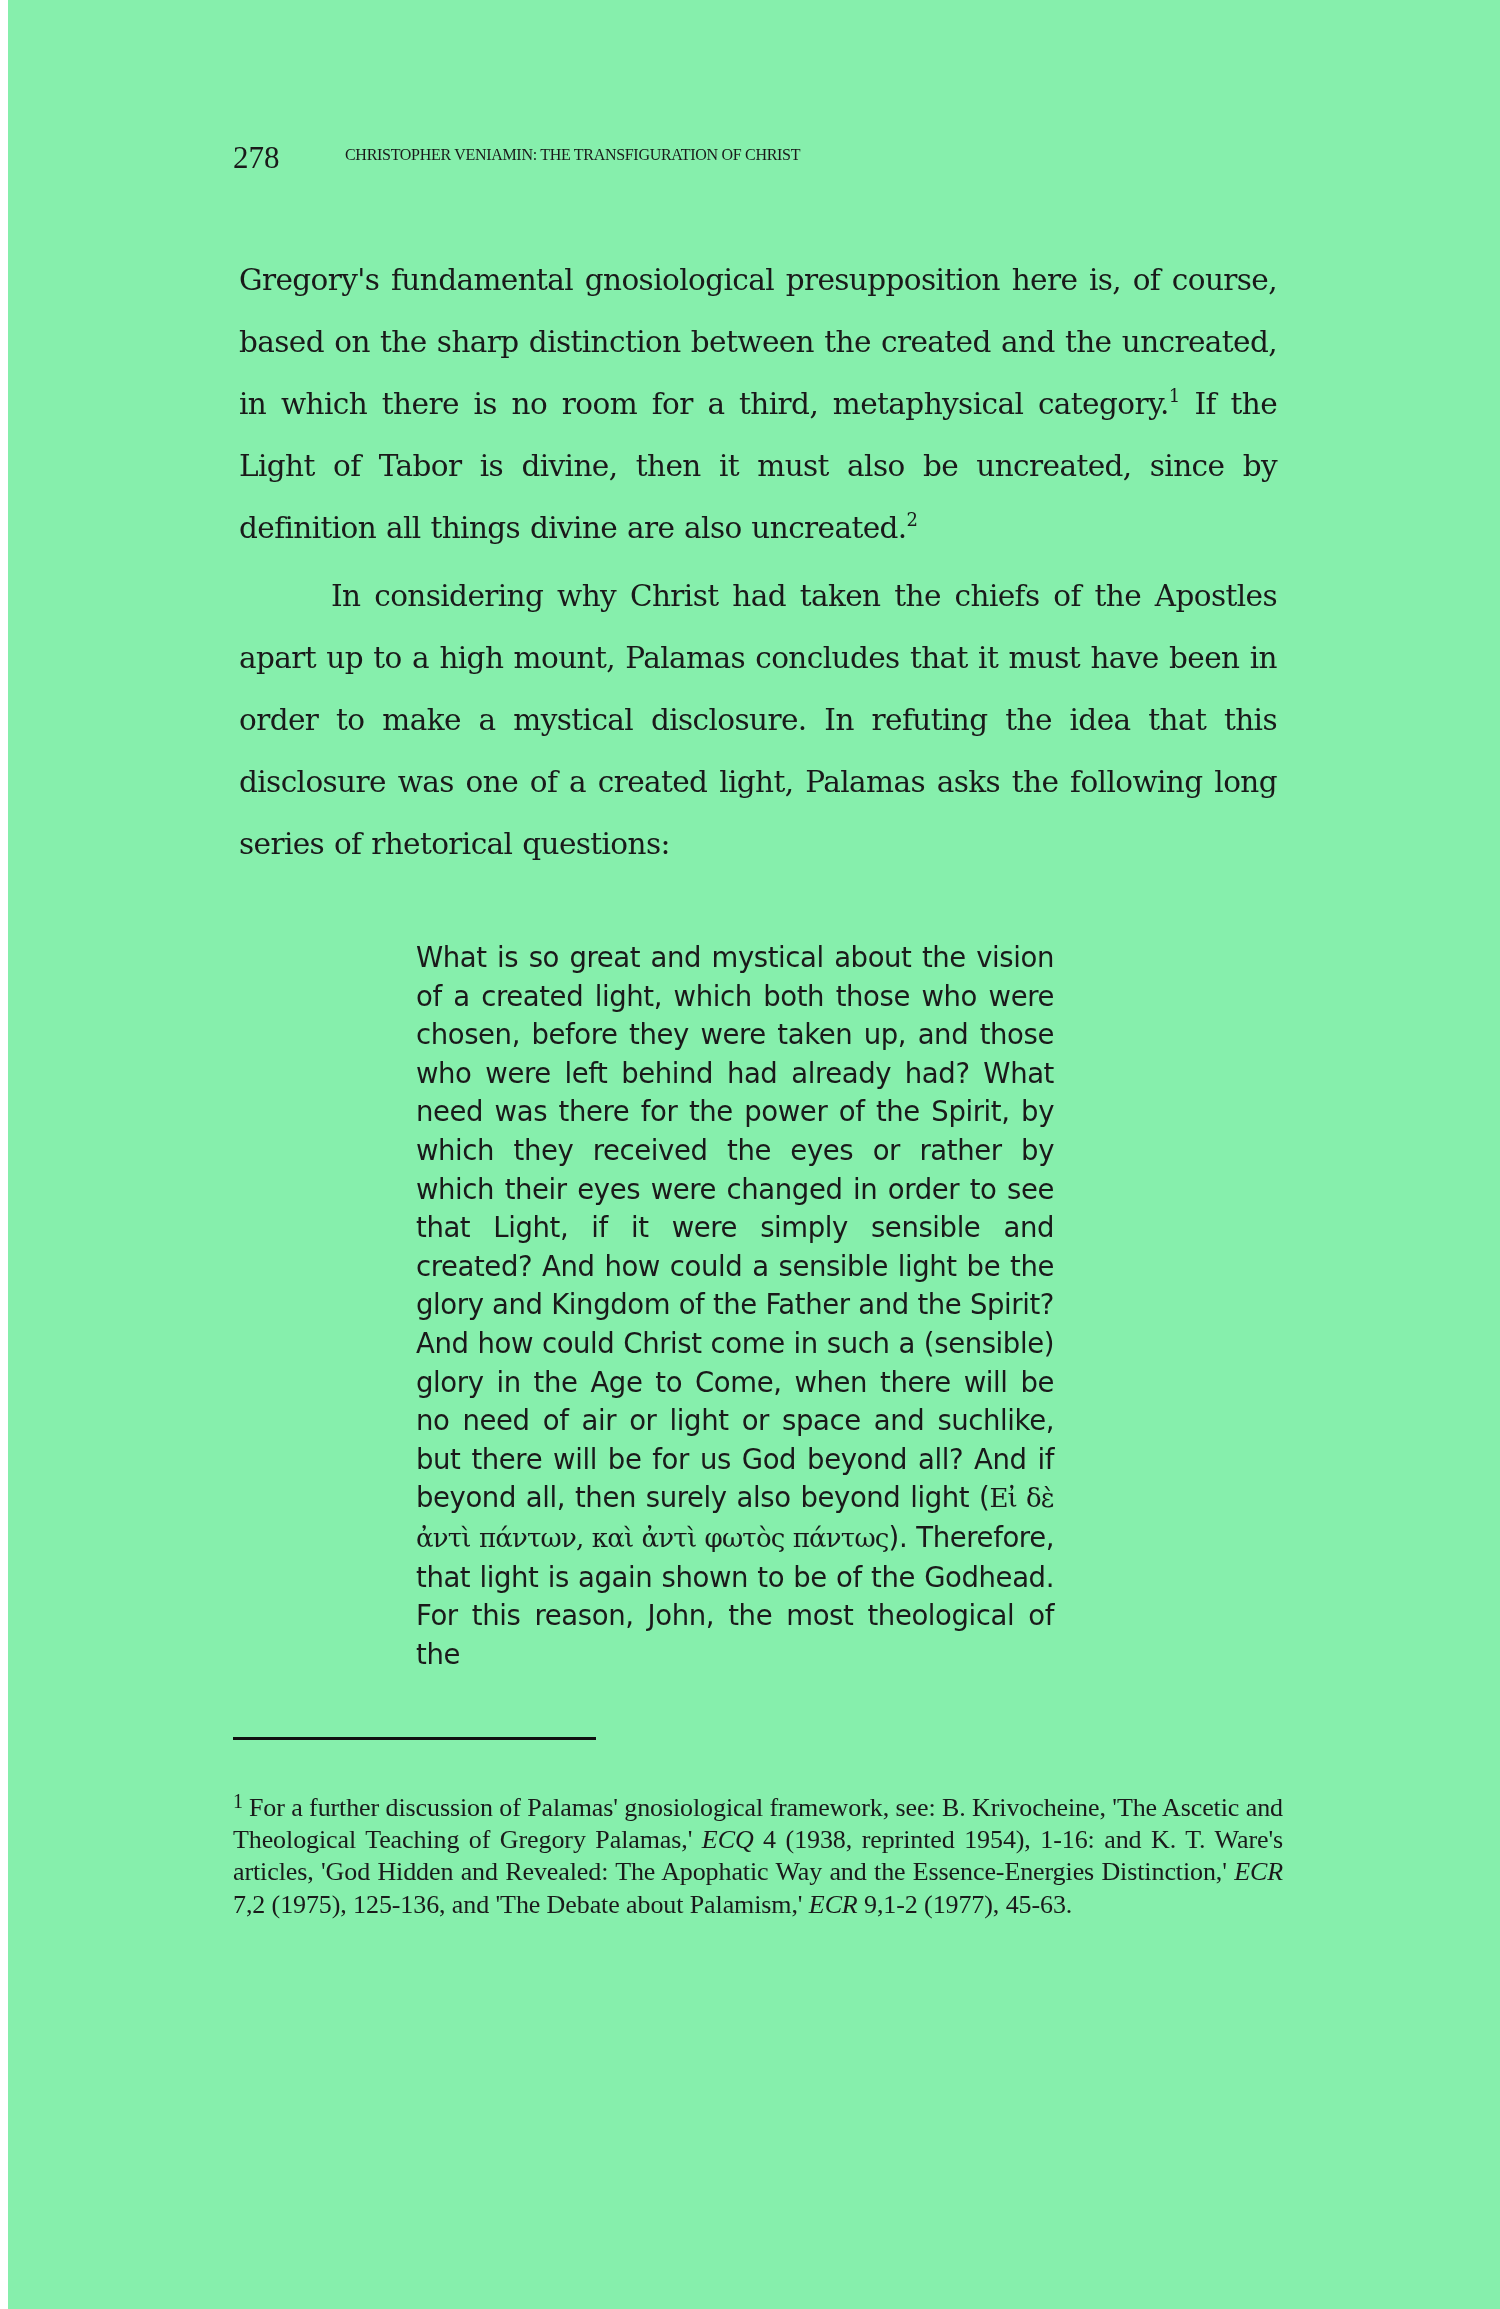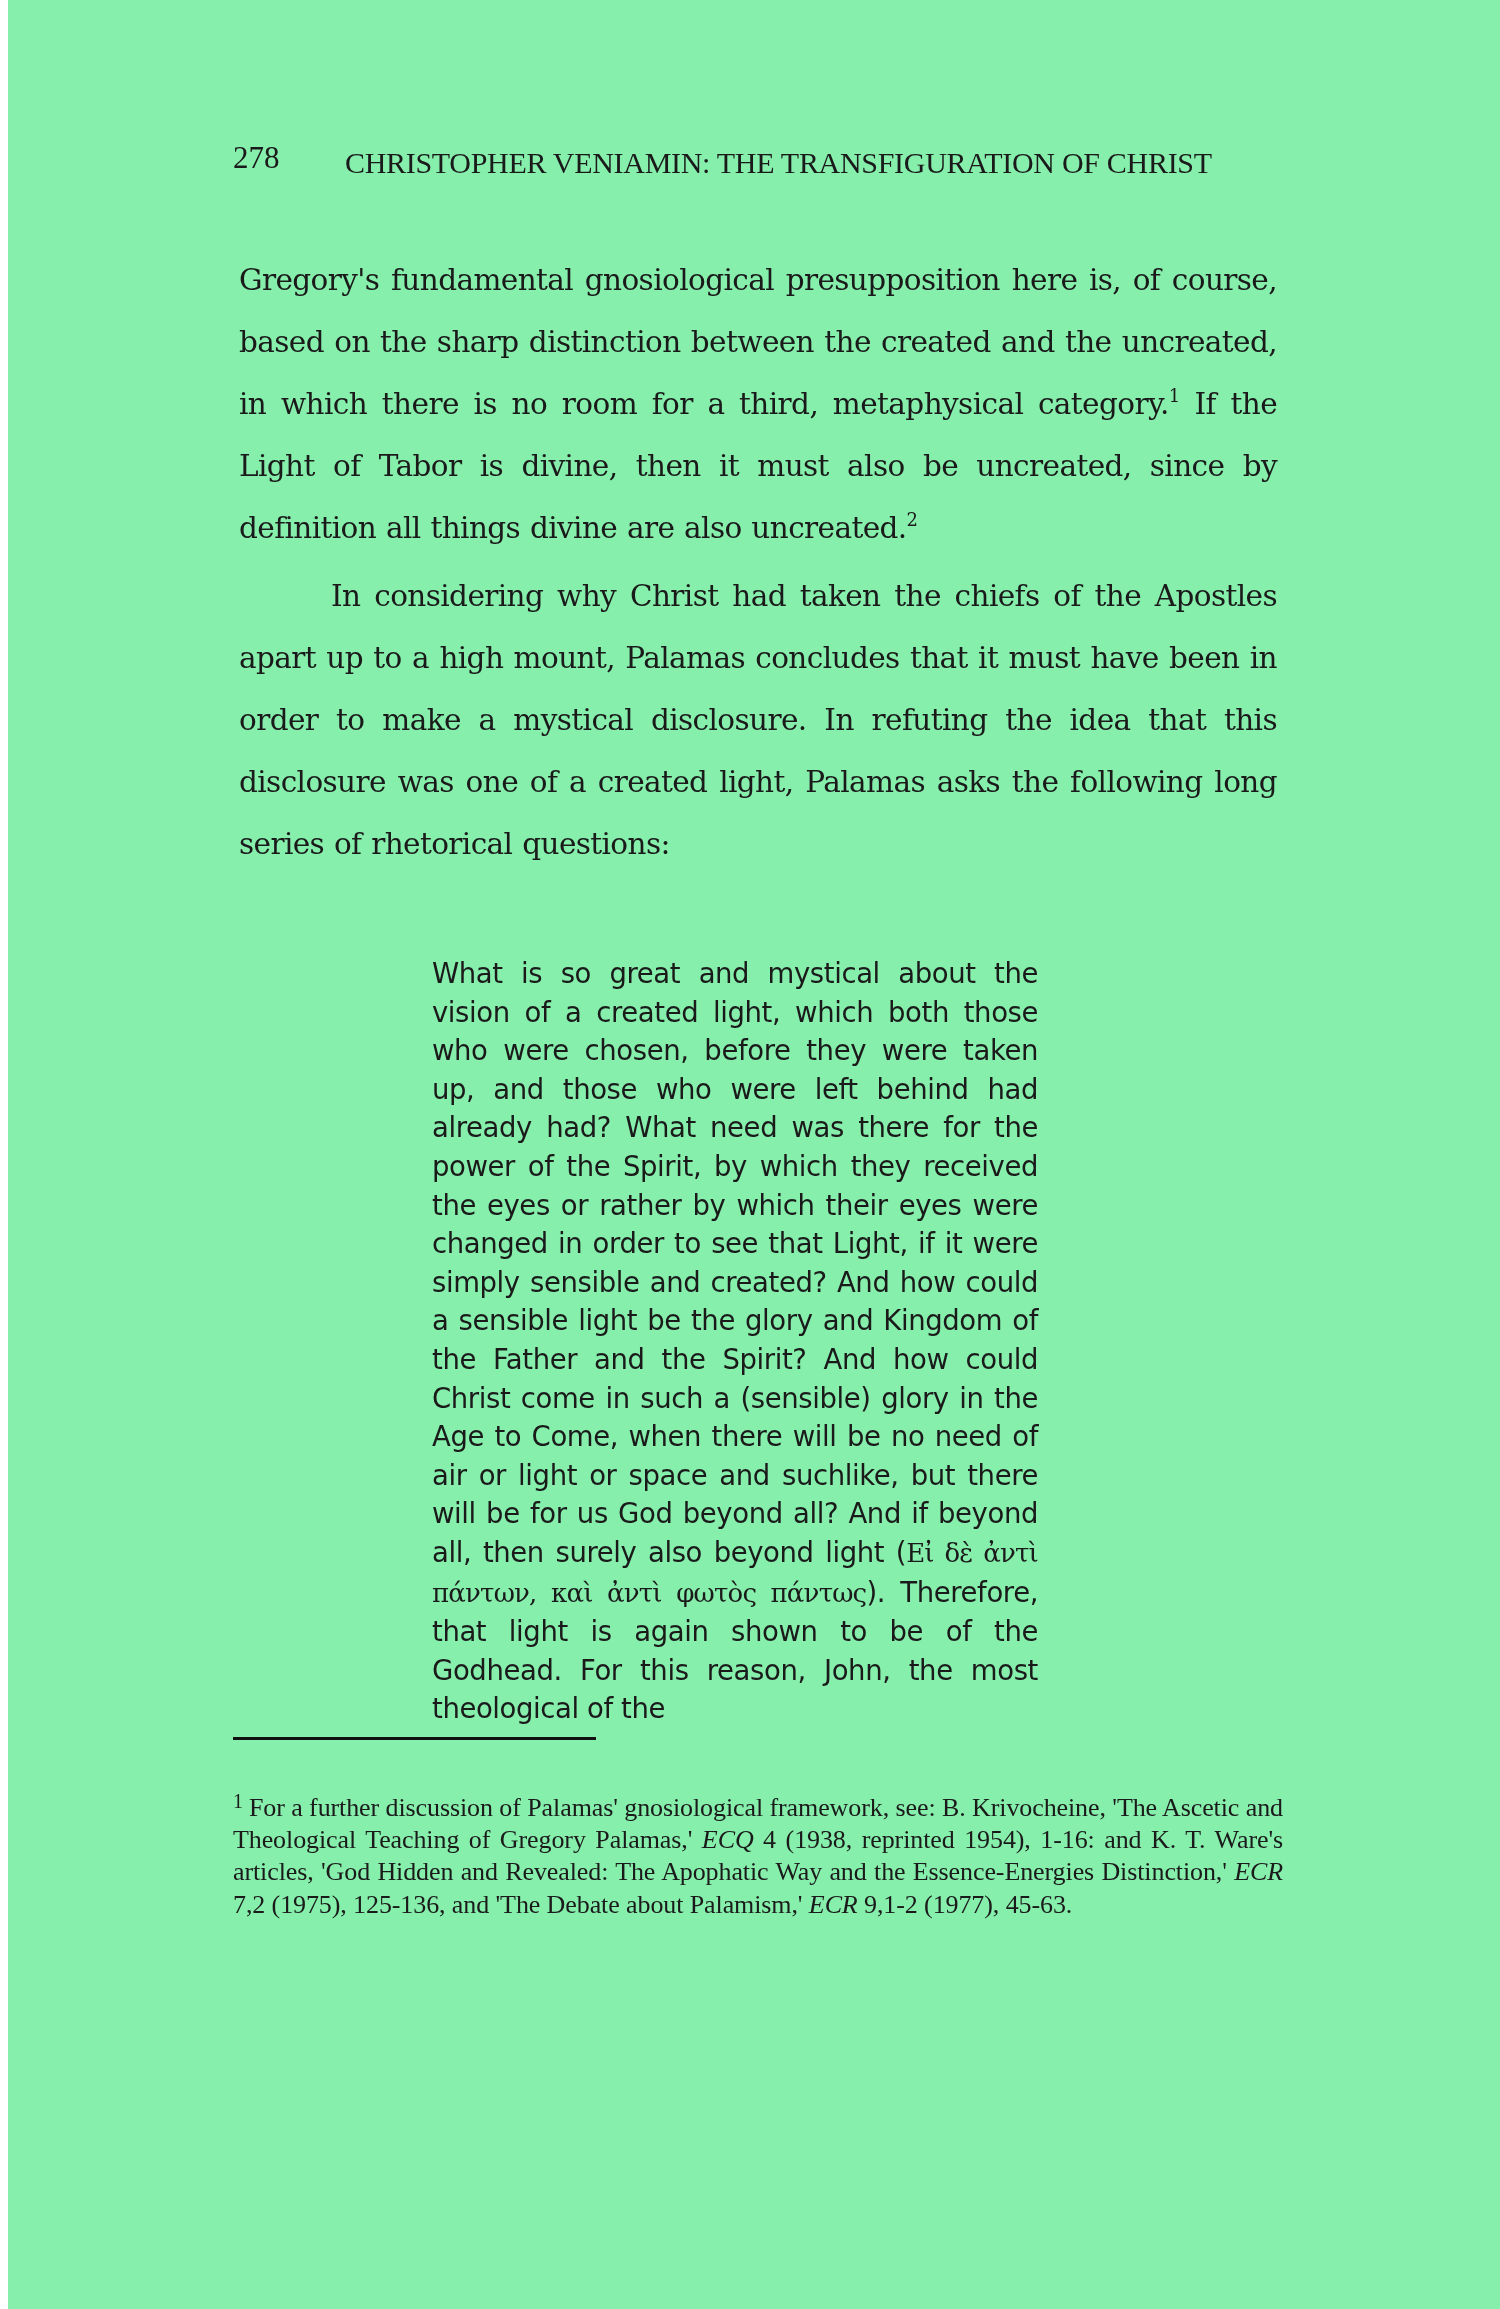--- a/index.html
+++ b/index.html
@@ -2,33 +2,33 @@
 <html><head>
 <meta charset="utf-8">
 <style>
   html, body { margin: 0; padding: 0; background: #ffffff; }
   body { width: 1500px; height: 2309px; position: relative; overflow: hidden; color: #1a1a1a; }
   .page { position: absolute; left: 8px; top: 0; width: 1500px; height: 2309px; background: #86efac; }
 
   .running-head { position: absolute; left: 225px; top: 140px; width: 1060px; height: 40px;
     font-family: "Liberation Serif", serif; white-space: nowrap; }
   .page-number { position: absolute; left: 0; top: 0; font-size: 31px; }
-  .running-title { position: absolute; left: 112px; top: 6px; font-size: 30px; letter-spacing: -0.3px; }
+  .running-title { position: absolute; left: 112px; top: 6px; font-size: 16px; letter-spacing: -0.3px; }
 
   .body-text { position: absolute; left: 225px; width: 1050px; top: 243px;
     font-family: "DejaVu Serif", serif; font-size: 29.5px; line-height: 62px;
     text-align: justify; letter-spacing: -0.6px; word-spacing: 1px; }
   .body-text p { margin: 6px; }
   .body-text p.indent { text-indent: 92px; }
   sup.fnref { font-size: 18px; line-height: 0; vertical-align: 12px; }
 
   .blockquote { position: absolute; left: 408px; width: 638px; top: 938px;
     font-family: "DejaVu Sans", sans-serif; font-size: 27.5px; line-height: 38.6px;
     text-align: justify; letter-spacing: -0.4px; }
-  .blockquote p { margin: 16px; }
+  .blockquote p { margin: 0; }
   .greek { font-family: "DejaVu Serif", serif; font-size: 26px; letter-spacing: -0.8px; }
 
   .fn-rule { position: absolute; left: 225px; top: 1737px; width: 363px; height: 3px; background: #111; }
 
   .footnotes { position: absolute; left: 225px; width: 1050px; top: 1783px;
     font-family: "Liberation Serif", serif; font-size: 26px; line-height: 32.2px;
     text-align: justify; letter-spacing: -0.1px; margin-top: 9px; }
   .footnote { margin: 0; }
   .footnote + .footnote { margin-top: 26px; }
   .fn-num { font-size: 20px; vertical-align: 8px; line-height: 0; margin-right: 6px; }

